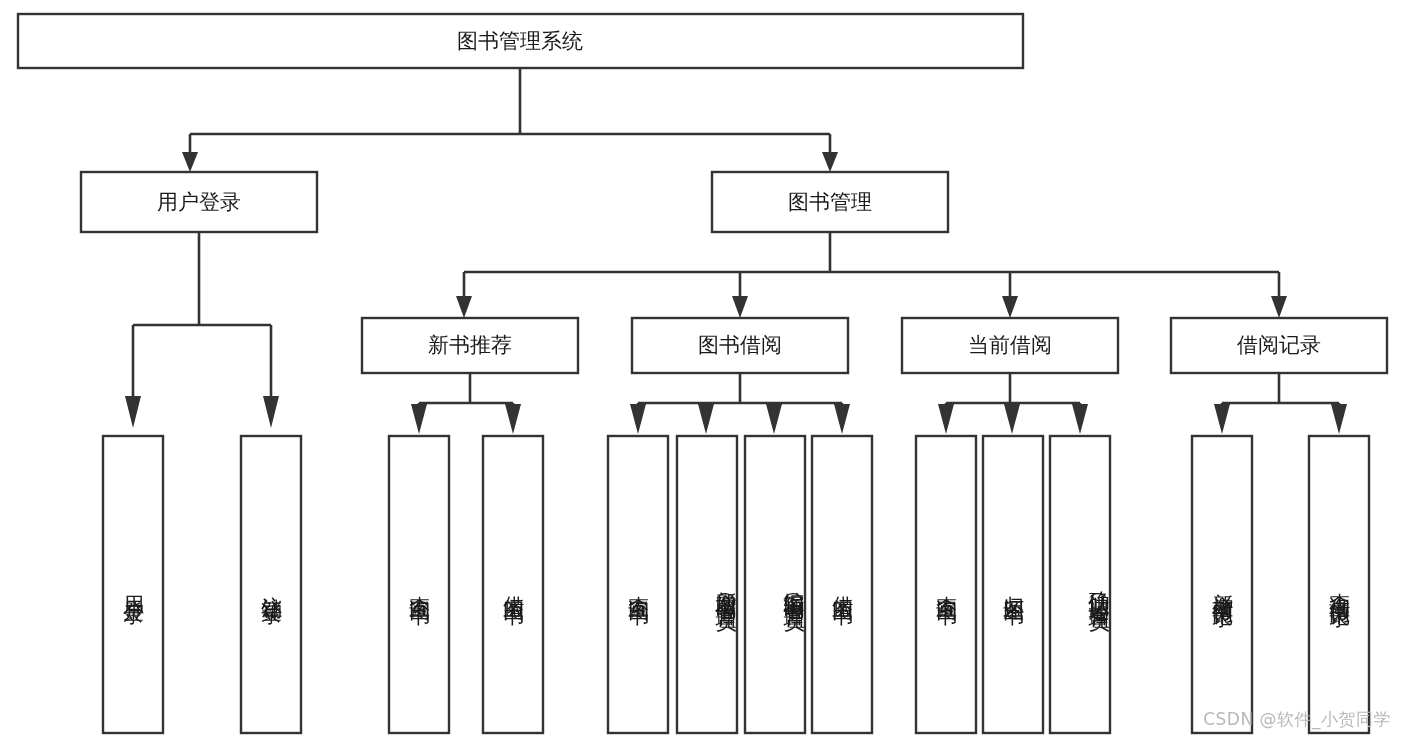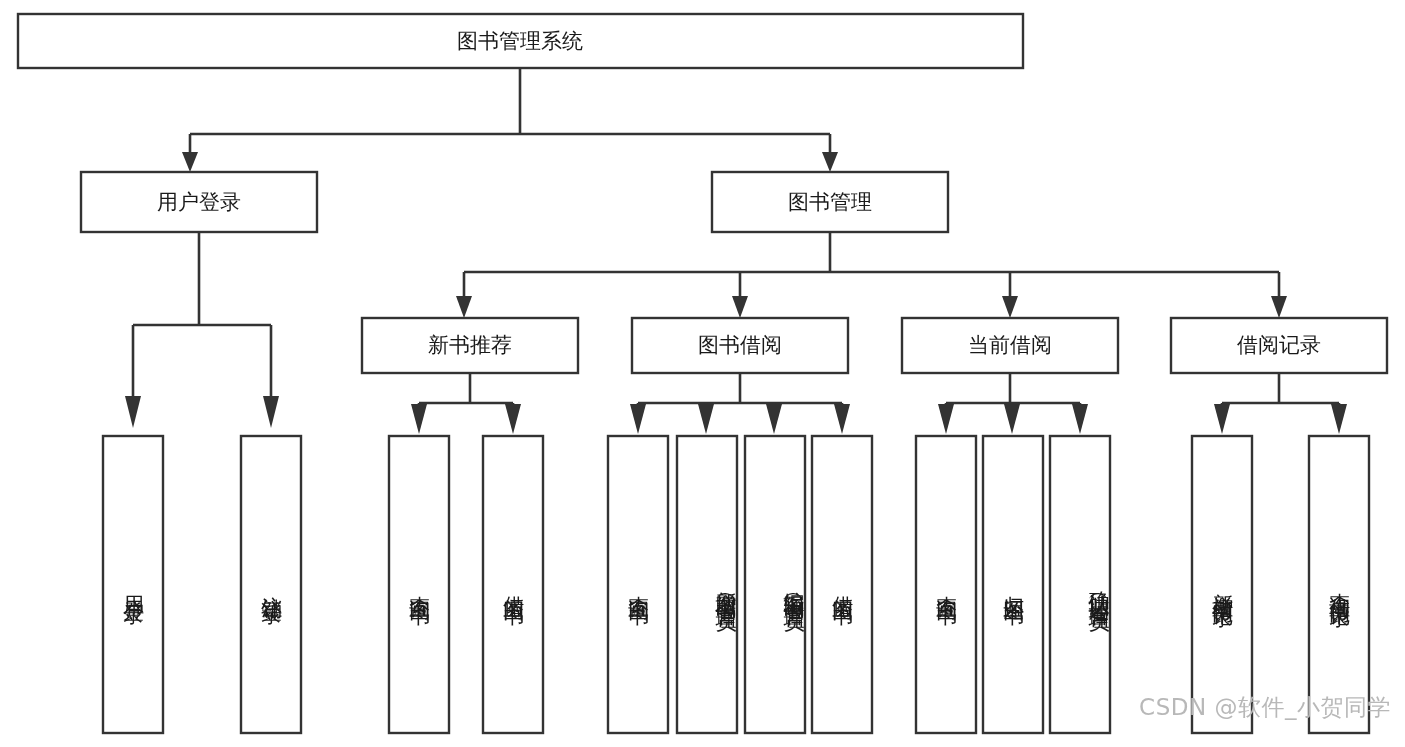--- a/index.html
+++ b/index.html
@@ -65,23 +65,23 @@
     align-items: center;
     justify-content: center;
     text-align: center;
     white-space: nowrap;
     pointer-events: none;
     user-select: none;
   }
   .watermark {
     position: absolute;
     right: 14px;
-    bottom: 24px;
-    font-family: "DejaVu Sans", "Liberation Sans", sans-serif;
-    font-size: 23px;
+    bottom: 16px;
+    font-family: "DejaVu Sans", "Liberation Sans", sans-serif;
+    font-size: 17px;
     color: #b8b8b8;
     letter-spacing: 0.5px;
     white-space: nowrap;
     user-select: none;
   }
 </style>
 </head>
 <body>
 
 <div id="diagram-root">

